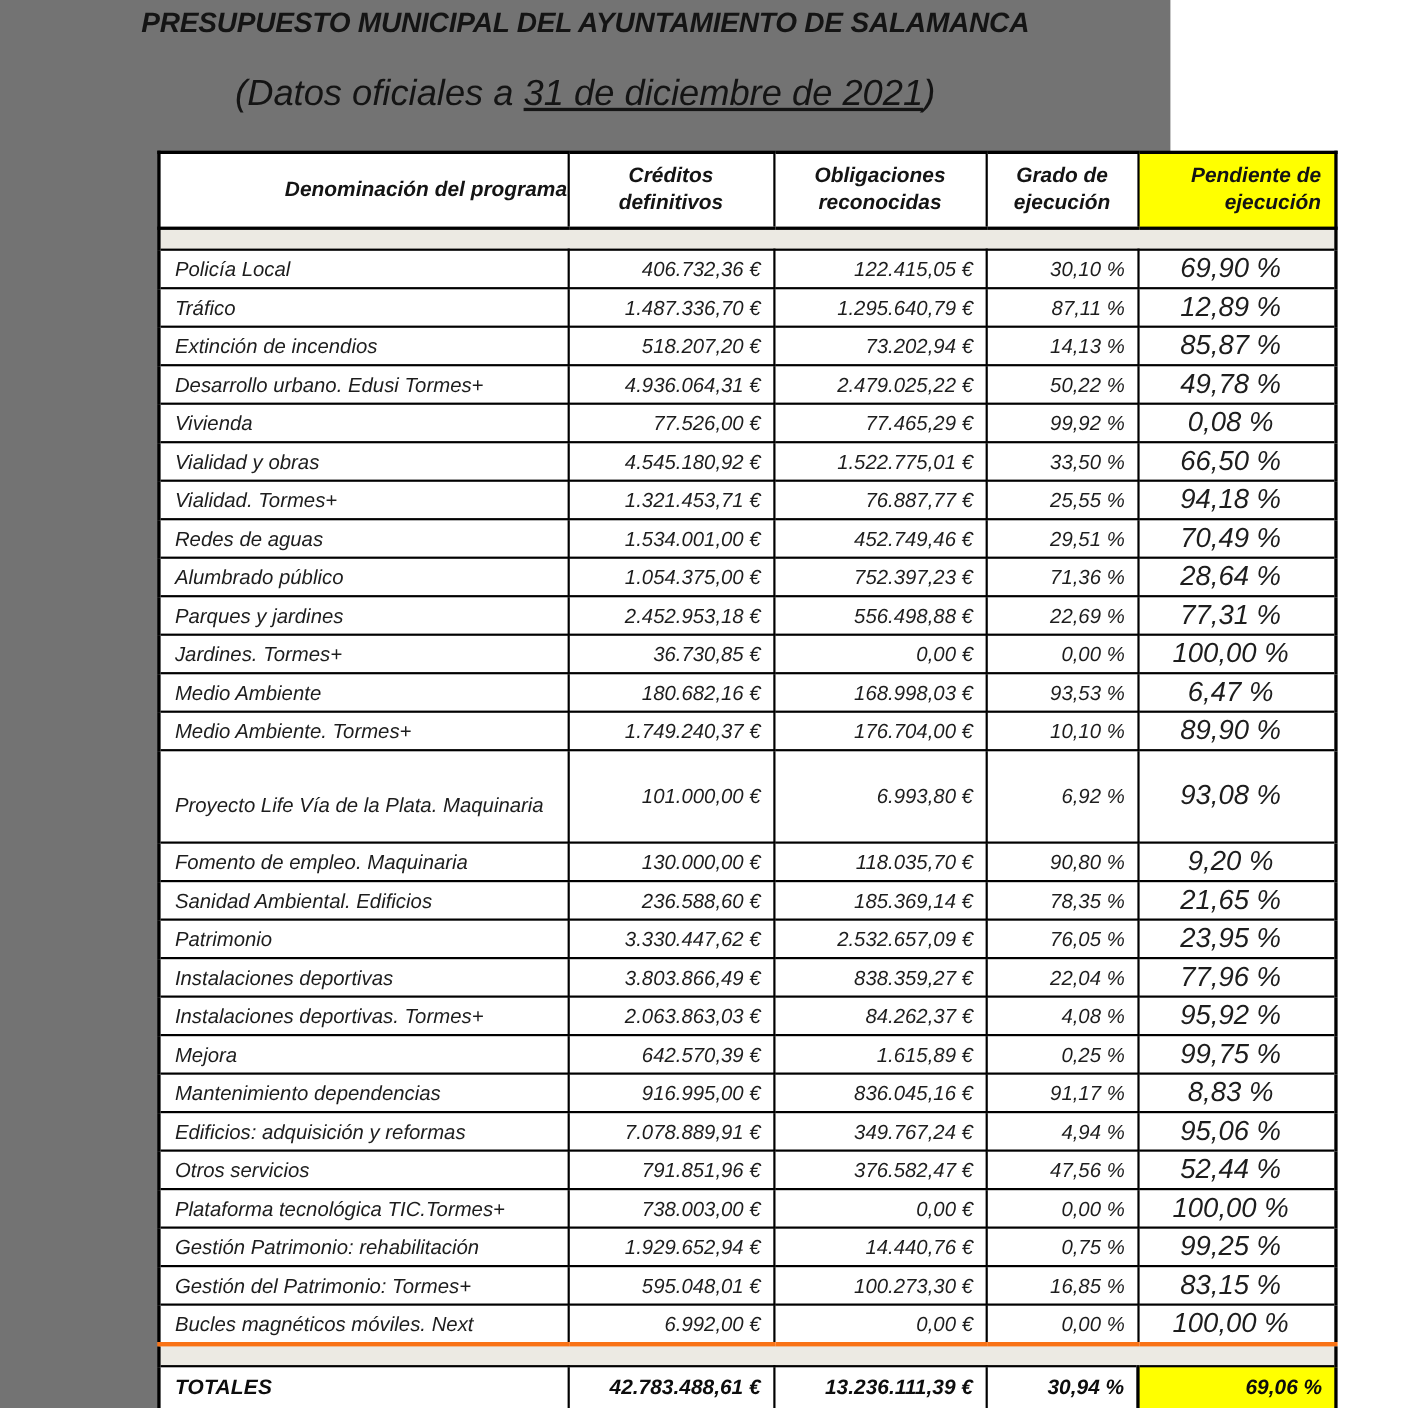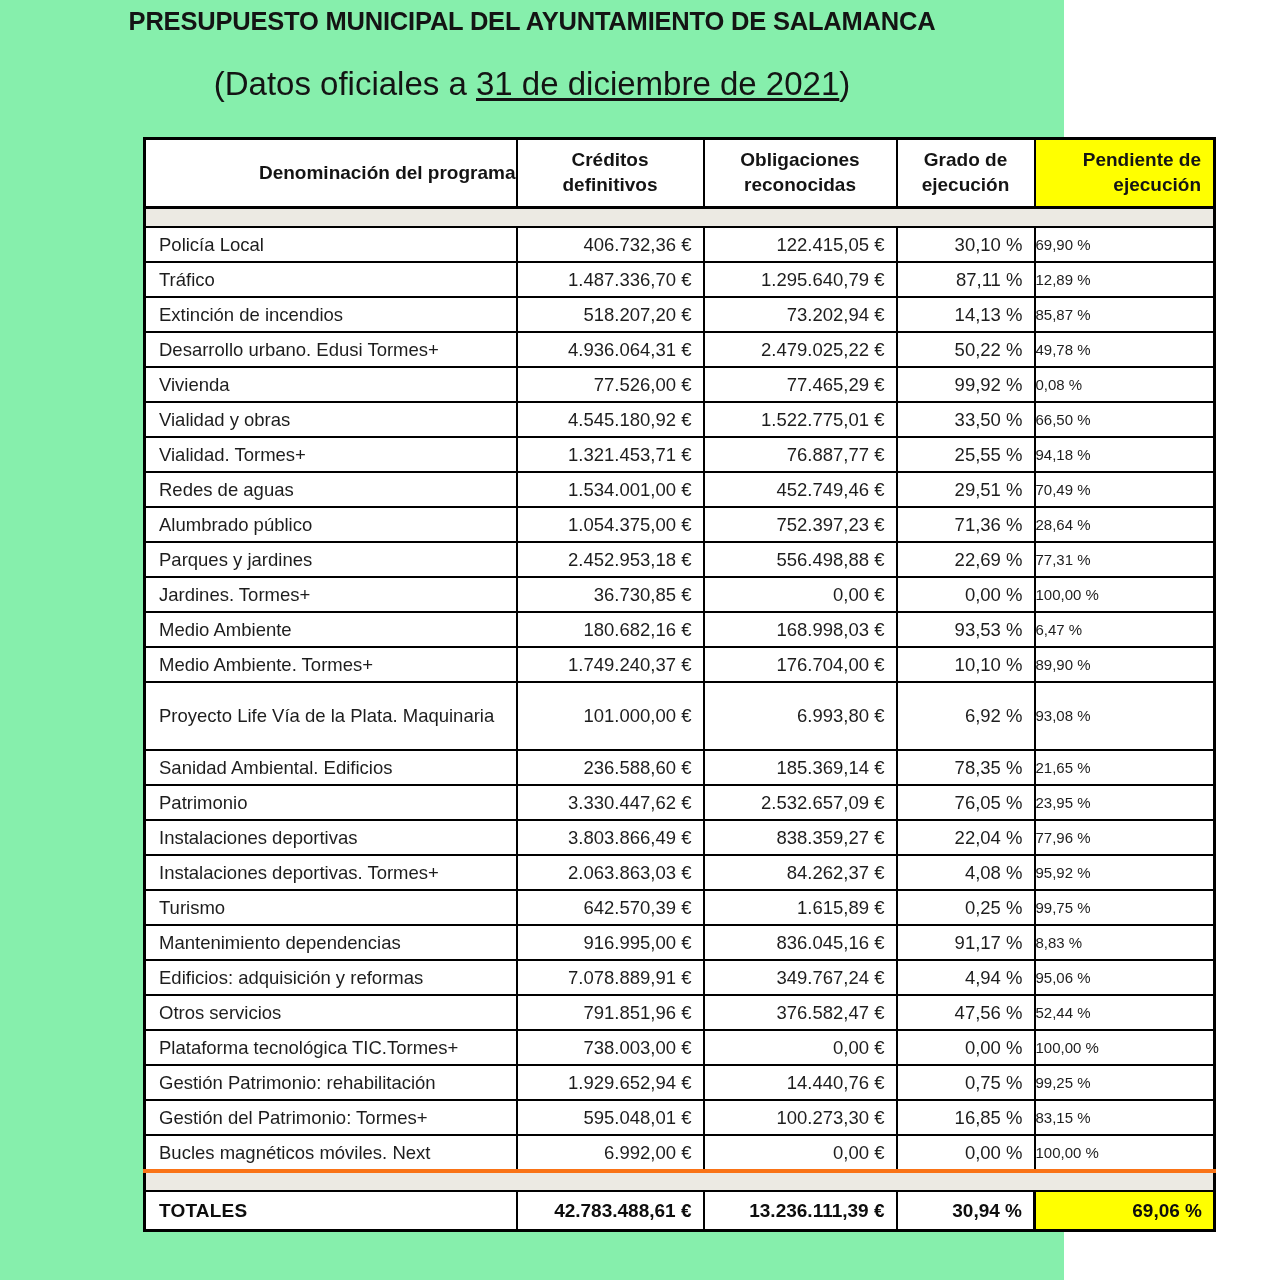--- a/index.html
+++ b/index.html
@@ -14,21 +14,22 @@
     font-family: "Liberation Sans", sans-serif;
     color: #1a1a1a;
     overflow: hidden;
     position: relative;
   }
   .page {
     width: 1064px;
     height: 1280px;
     box-sizing: border-box;
     position: relative;
-    background: #86efac;
+    background: #737373;
+    font-style: italic;
   }
 
   
   .title-block {
     padding-top: 6px;
     text-align: center;
   }
   .doc-title {
     font-size: 25.5px;
     font-weight: 700;
@@ -130,27 +131,27 @@
     margin-left: 36px;
   }
   tr.data-row td.c-num {
     text-align: right;
     padding-right: 11px;
     font-size: 18.5px;
     white-space: nowrap;
   }
   tr.data-row td.c-pend {
     border-right: 3px solid #000;
-    text-align: left;
+    text-align: center;
     padding-right: 11px;
-    font-size: 15px;
+    font-size: 25px;
     white-space: nowrap;
   }
   tr.data-row.tall td { height: 62px; }
-  tr.data-row.tall td.c-name { padding-top: 2px; padding-bottom: 2px; }
+  tr.data-row.tall td.c-name { padding-top: 18px; padding-bottom: 2px; }
   tr.data-row.last td { border-bottom: 4px solid #f97316; }
 
   
   tr.totals-row td {
     border-bottom: 3px solid #000;
     border-right: 2px solid #000;
     height: 37px;
     font-weight: 700;
     font-size: 19px;
     color: #0d0d0d;
@@ -312,20 +313,27 @@
             <td class="c-pend">89,90 %</td>
           </tr>
           <tr class="data-row tall">
             <td class="c-name">Proyecto Life Vía de la Plata. Maquinaria</td>
             <td class="c-num">101.000,00 €</td>
             <td class="c-num">6.993,80 €</td>
             <td class="c-num">6,92 %</td>
             <td class="c-pend">93,08 %</td>
           </tr>
           <tr class="data-row">
+            <td class="c-name">Fomento de empleo. Maquinaria</td>
+            <td class="c-num">130.000,00 €</td>
+            <td class="c-num">118.035,70 €</td>
+            <td class="c-num">90,80 %</td>
+            <td class="c-pend">9,20 %</td>
+          </tr>
+          <tr class="data-row">
             <td class="c-name">Sanidad Ambiental. Edificios</td>
             <td class="c-num">236.588,60 €</td>
             <td class="c-num">185.369,14 €</td>
             <td class="c-num">78,35 %</td>
             <td class="c-pend">21,65 %</td>
           </tr>
           <tr class="data-row">
             <td class="c-name">Patrimonio</td>
             <td class="c-num">3.330.447,62 €</td>
             <td class="c-num">2.532.657,09 €</td>
@@ -340,21 +348,21 @@
             <td class="c-pend">77,96 %</td>
           </tr>
           <tr class="data-row">
             <td class="c-name">Instalaciones deportivas. Tormes+</td>
             <td class="c-num">2.063.863,03 €</td>
             <td class="c-num">84.262,37 €</td>
             <td class="c-num">4,08 %</td>
             <td class="c-pend">95,92 %</td>
           </tr>
           <tr class="data-row">
-            <td class="c-name">Turismo</td>
+            <td class="c-name">Mejora</td>
             <td class="c-num">642.570,39 €</td>
             <td class="c-num">1.615,89 €</td>
             <td class="c-num">0,25 %</td>
             <td class="c-pend">99,75 %</td>
           </tr>
           <tr class="data-row">
             <td class="c-name">Mantenimiento dependencias</td>
             <td class="c-num">916.995,00 €</td>
             <td class="c-num">836.045,16 €</td>
             <td class="c-num">91,17 %</td>

